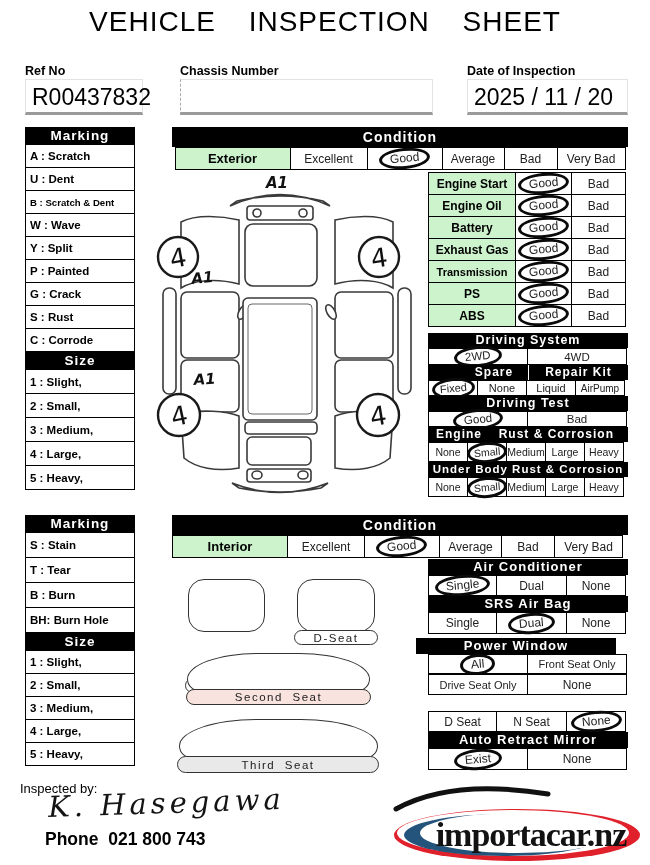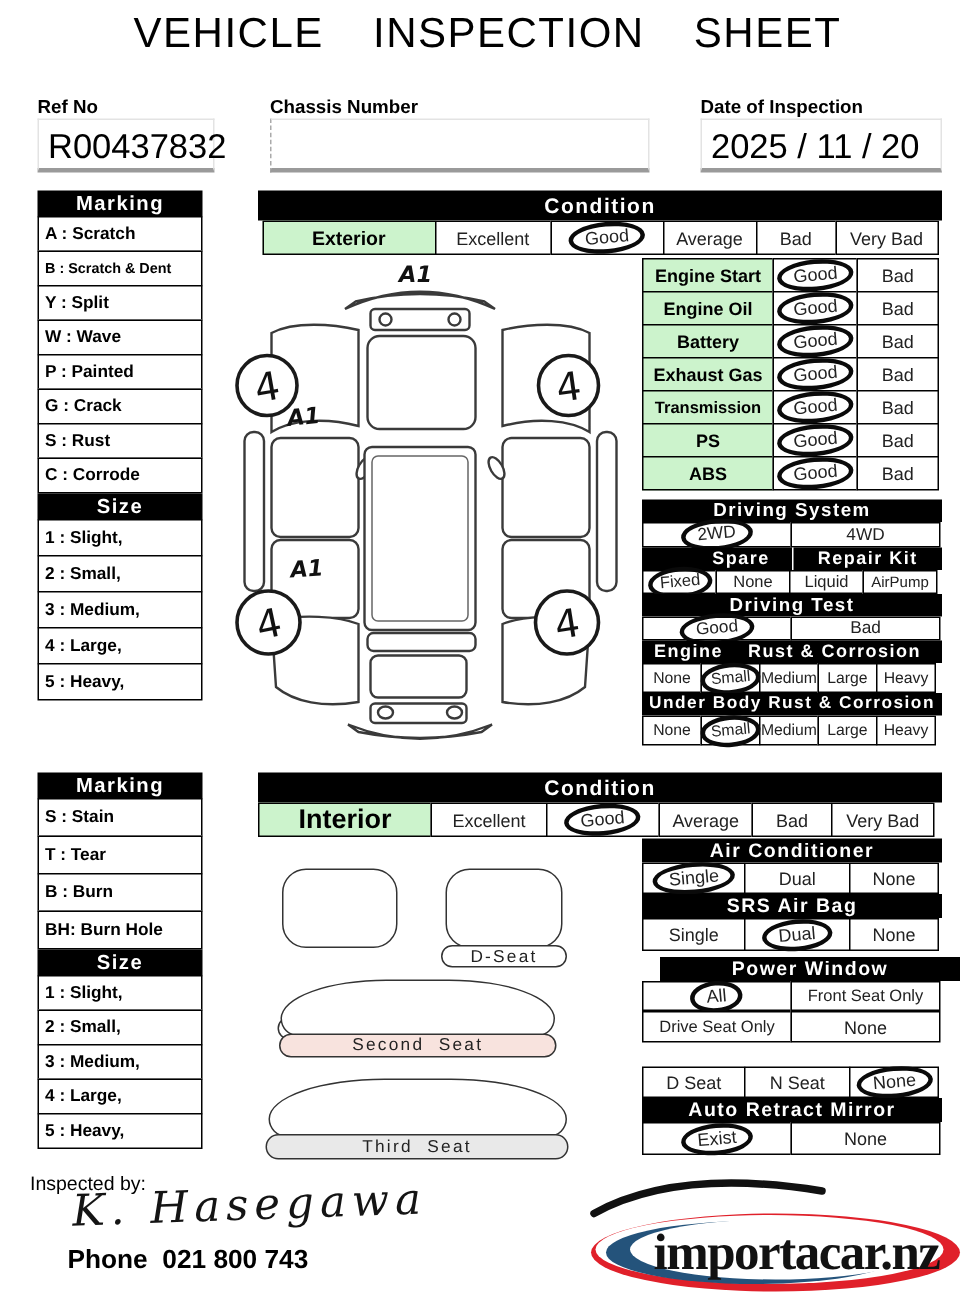--- a/index.html
+++ b/index.html
@@ -45,23 +45,24 @@
   <div class="abs flabel" style="left:25px;top:64px;">Ref No</div>
   <div class="abs fbox" style="left:25px;top:79px;width:118px;height:36px;">R00437832</div>
   <div class="abs flabel" style="left:180px;top:64px;">Chassis Number</div>
   <div class="abs fbox dashed" style="left:180px;top:79px;width:253px;height:36px;"></div>
   <div class="abs flabel" style="left:467px;top:64px;">Date of Inspection</div>
   <div class="abs fbox" style="left:467px;top:79px;width:161px;height:36px;">2025 / 11 / 20</div>
 
   <div class="abs" style="left:25px;top:127px;width:110px;">
     <div class="bar" style="height:18px;line-height:18px;font-size:13.5px;">Marking</div>
     <div class="lg-row" style="height:24px;">A : Scratch</div>
+    <div class="lg-row" style="height:24px;">U : Dent</div>
     <div class="lg-row" style="height:24px;font-size:9.6px;">B : Scratch &amp; Dent</div>
+    <div class="lg-row" style="height:24px;">W : Wave</div>
     <div class="lg-row" style="height:24px;">Y : Split</div>
-    <div class="lg-row" style="height:24px;">W : Wave</div>
     <div class="lg-row" style="height:24px;">P : Painted</div>
     <div class="lg-row" style="height:24px;">G : Crack</div>
     <div class="lg-row" style="height:24px;">S : Rust</div>
     <div class="lg-row" style="height:24px;">C : Corrode</div>
     <div class="bar" style="height:18px;line-height:18px;font-size:13.5px;">Size</div>
     <div class="lg-row" style="height:25px;">1 : Slight,</div>
     <div class="lg-row" style="height:25px;">2 : Small,</div>
     <div class="lg-row" style="height:25px;">3 : Medium,</div>
     <div class="lg-row" style="height:25px;">4 : Large,</div>
     <div class="lg-row" style="height:25px;">5 : Heavy,</div>
@@ -289,21 +290,21 @@
     <div class="bar" style="height:18px;line-height:18px;font-size:13.5px;">Size</div>
     <div class="lg-row" style="height:24px;">1 : Slight,</div>
     <div class="lg-row" style="height:24px;">2 : Small,</div>
     <div class="lg-row" style="height:24px;">3 : Medium,</div>
     <div class="lg-row" style="height:24px;">4 : Large,</div>
     <div class="lg-row" style="height:24px;">5 : Heavy,</div>
   </div>
 
   <div class="abs bar" style="left:172px;top:515px;width:456px;height:20px;line-height:20px;font-size:14px;">Condition</div>
   <div class="abs frow" style="left:172px;top:535px;width:456px;height:23px;">
-    <div class="c green" style="width:116px;font-size:18px;">Interior</div>
+    <div class="c green" style="width:116px;font-size:13px;">Interior</div>
     <div class="c" style="width:78px;">
         <span>Excellent</span>
       </div>
     <div class="c" style="width:76px;">
         <span class="sel">Good</span>
       </div>
     <div class="c" style="width:63px;">
         <span>Average</span>
       </div>
     <div class="c" style="width:54px;">
@@ -333,21 +334,21 @@
         <span>Single</span>
       </div>
     <div class="c" style="width:71px;">
         <span class="sel">Dual</span>
       </div>
     <div class="c" style="width:60px;">
         <span>None</span>
       </div>
   </div>
 
-  <div class="abs bar" style="left:440px;top:638px;width:200px;height:16px;line-height:16px;font-size:13px;">Power Window</div>
+  <div class="abs bar" style="left:416px;top:638px;width:200px;height:16px;line-height:16px;font-size:13px;">Power Window</div>
   <div class="abs frow" style="left:428px;top:654px;width:200px;height:20px;">
     <div class="c" style="width:100px;">
         <span class="sel">All</span>
       </div>
     <div class="c" style="width:100px;font-size:11px;">
         <span>Front Seat Only</span>
       </div>
   </div>
   <div class="abs frow" style="left:428px;top:674px;width:200px;height:21px;">
     <div class="c" style="width:100px;font-size:11px;">

